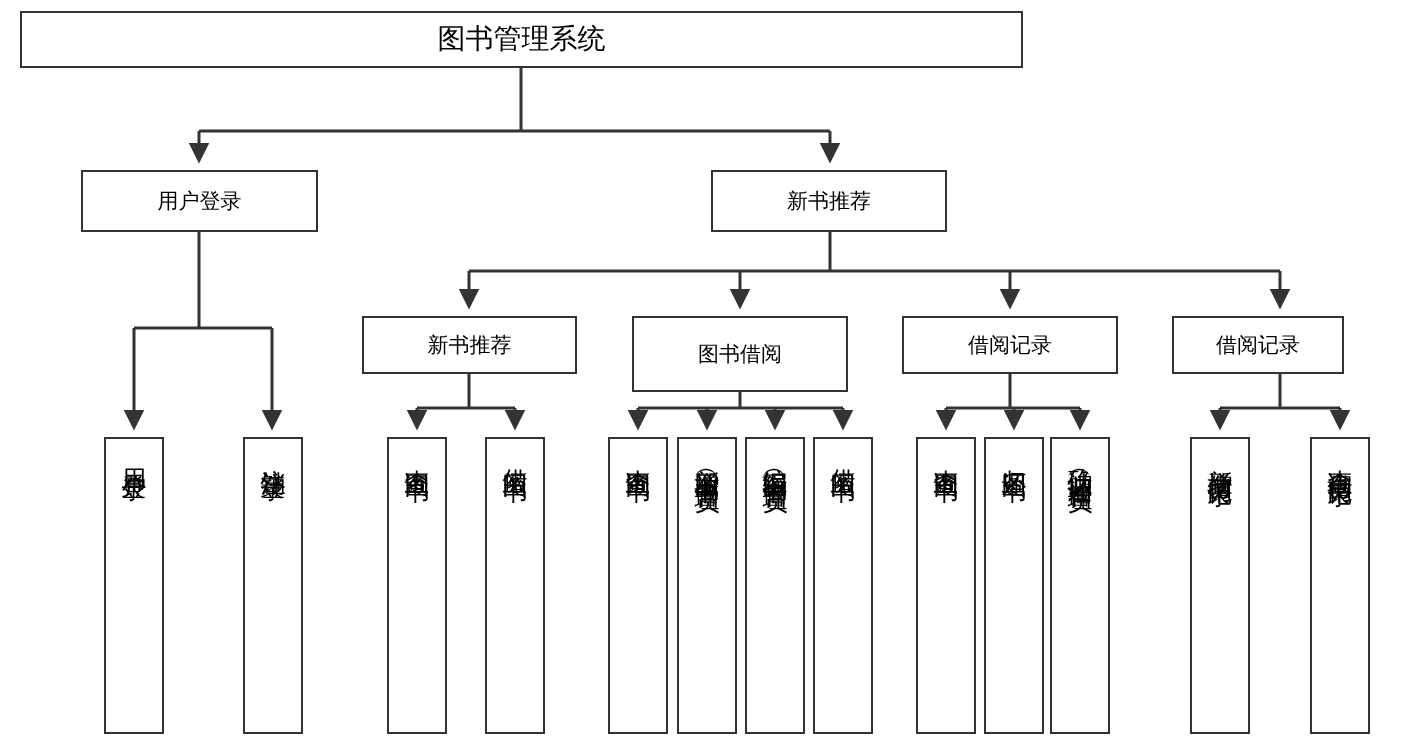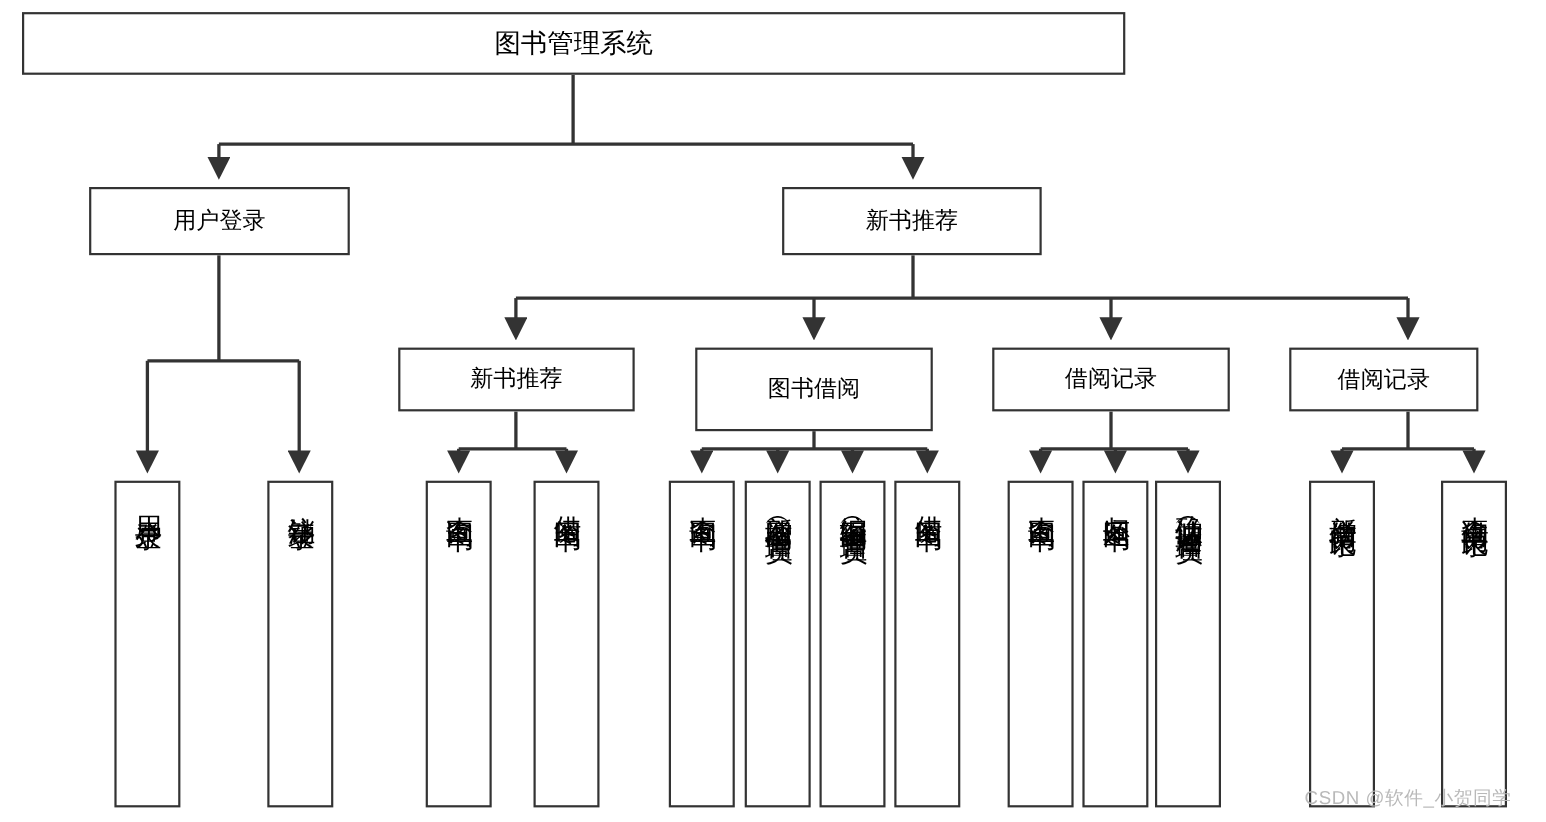--- a/index.html
+++ b/index.html
@@ -40,21 +40,21 @@
   .node .label {
     display: block;
     text-align: center;
     line-height: 1.15;
     white-space: nowrap;
   }
   .node.h .label {
     font-size: 21px;
   }
   .node.root .label {
-    font-size: 24px;
+    font-size: 28px;
   }
   
   .node.v {
     align-items: flex-start;
     justify-content: center;
     padding-top: 10px;
   }
   .node.v .label {
     writing-mode: vertical-rl;
     text-orientation: upright;
@@ -187,14 +187,13 @@
   <div class="node v" style="left:1050px; top:437px; width:60px; height:297px;">
     <span class="label">确认归还（管理员）</span>
   </div>
   <div class="node v" style="left:1190px; top:437px; width:60px; height:297px;">
     <span class="label">新增借阅记录</span>
   </div>
   <div class="node v" style="left:1310px; top:437px; width:60px; height:297px;">
     <span class="label">查询借阅记录</span>
   </div>
 
-  <div id="watermark">CSDN @软件_小贺同学</div>
 </div>
 
 </body></html>

